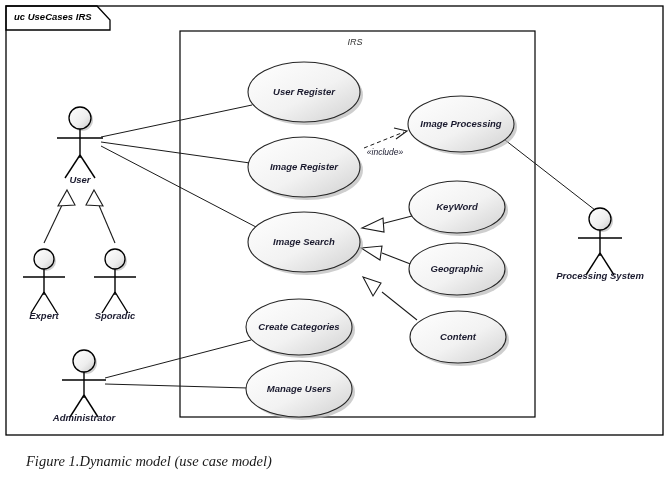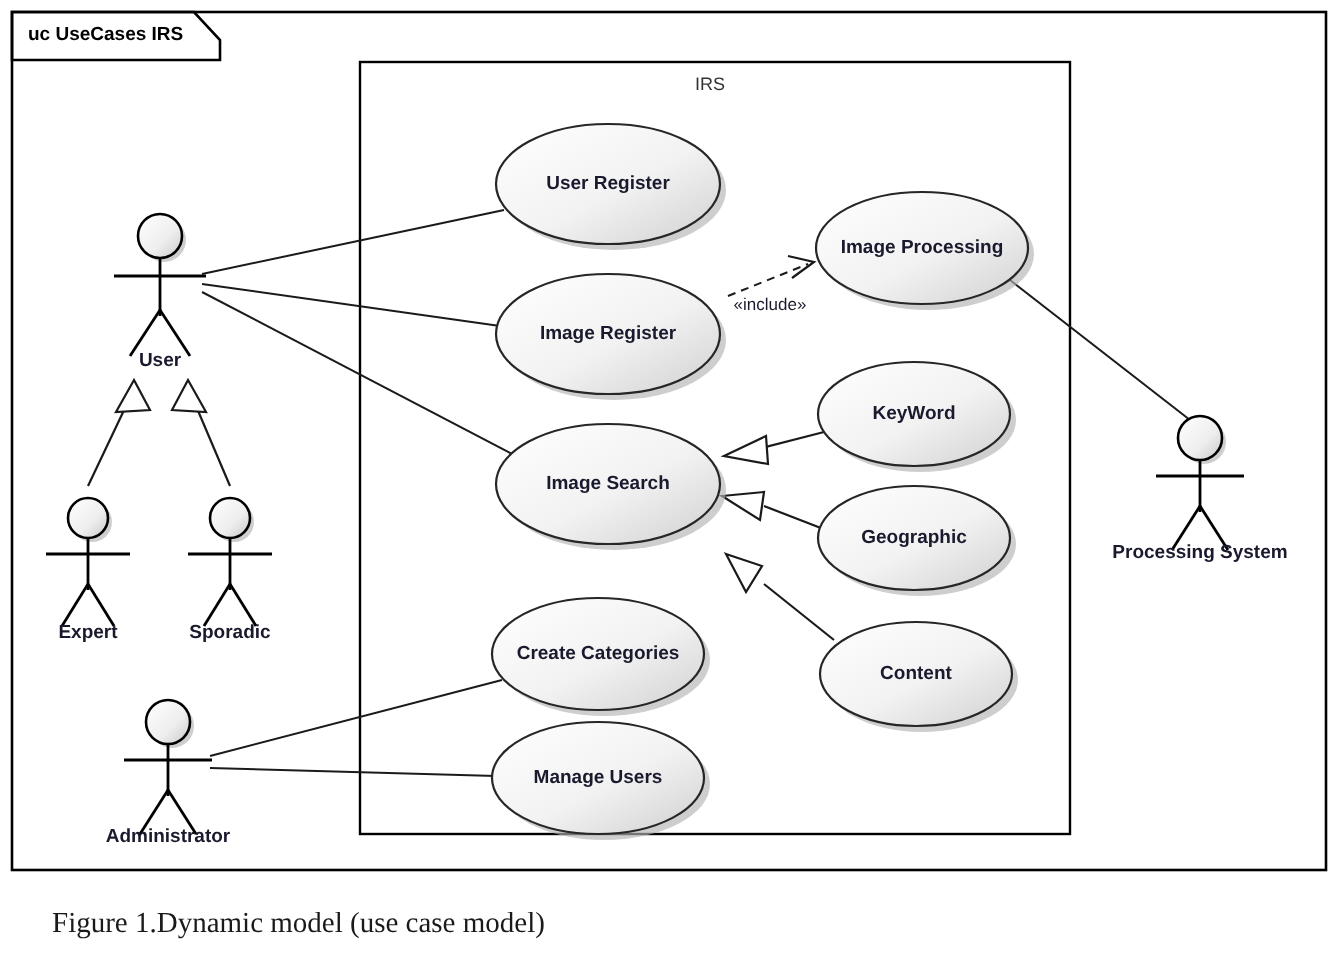--- a/index.html
+++ b/index.html
@@ -10,20 +10,21 @@
   }
   body {
     font-family: "Liberation Sans", sans-serif;
   }
   #page {
     position: relative;
     width: 671px;
     height: 477px;
     background: #ffffff;
     overflow: hidden;
+    font-style: italic;
   }
   #diagram-svg {
     display: block;
     width: 671px;
     height: 477px;
   }
   .frame-label-text {
     font-family: "Liberation Sans", sans-serif;
     font-size: 9.5px;
     font-weight: bold;

